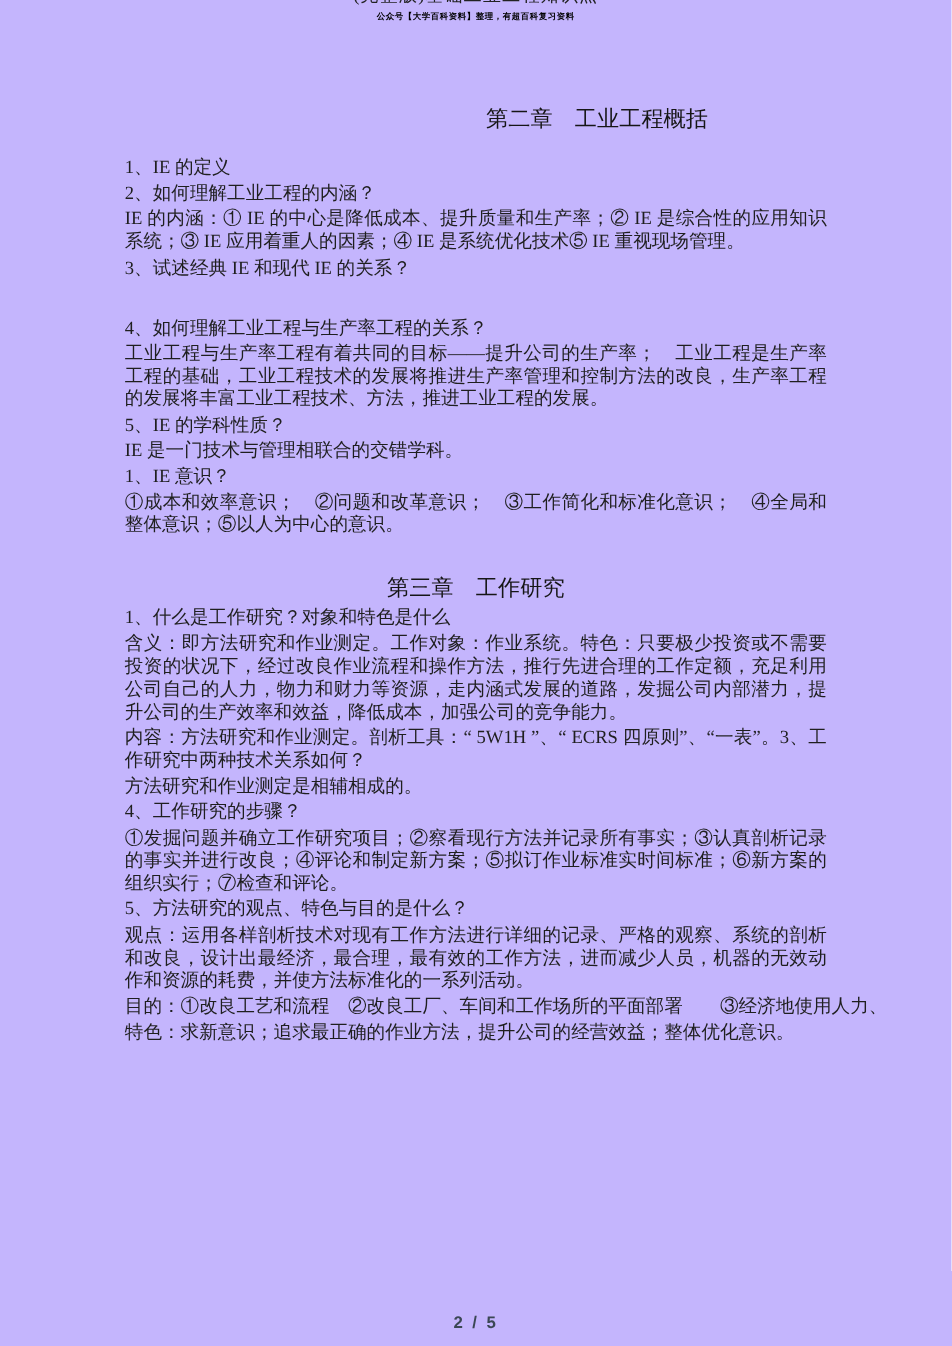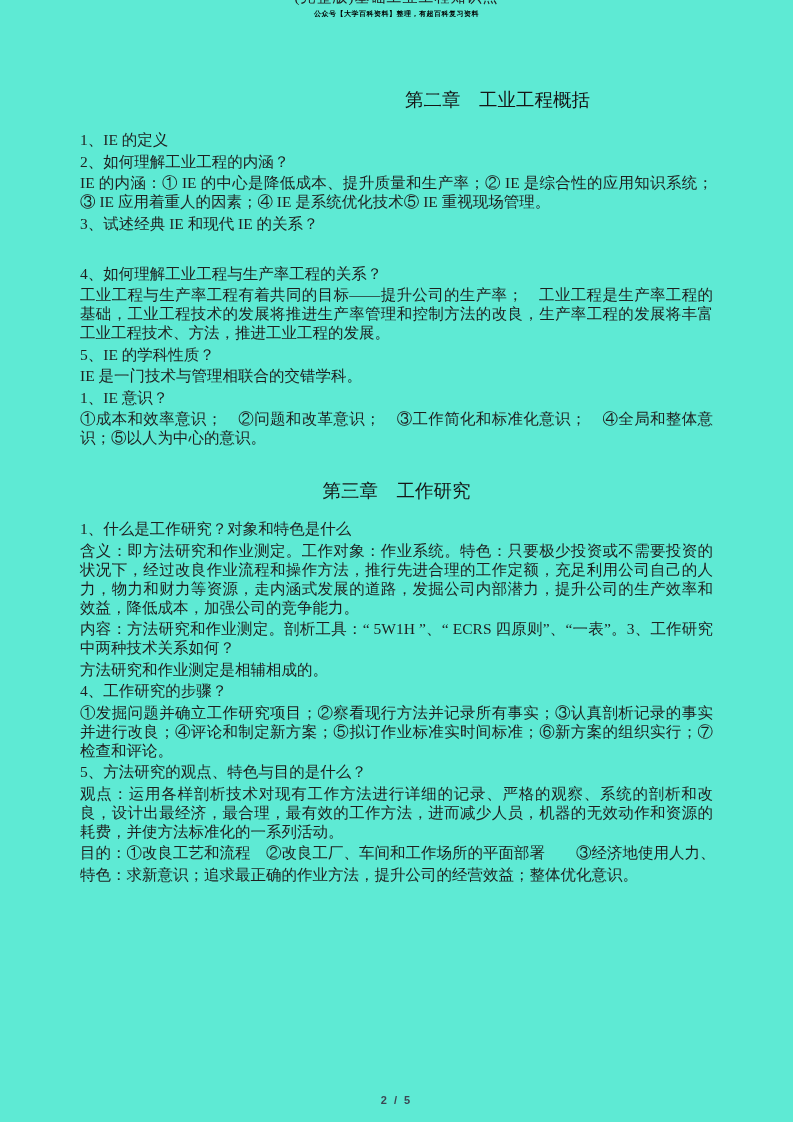--- a/index.html
+++ b/index.html
@@ -5,21 +5,21 @@
   html, body {
     margin: 0;
     padding: 0;
     background: #ffffff;
   }
   .page {
     position: relative;
     width: 793px;
     height: 1122px;
     margin: 0 auto;
-    background: #5eead4;
+    background: #c4b5fd;
     overflow: hidden;
     font-family: "Liberation Serif", "DejaVu Serif", serif;
     color: #1f1f1f;
   }
   
   .header-clip {
     height: 5px;
     overflow: hidden;
   }
   .header-clip .clip-inner {
@@ -33,39 +33,39 @@
   }
   .subtitle {
     margin-top: 4px;
     text-align: center;
     font-size: 7px;
     font-weight: bold;
     color: #000;
     letter-spacing: 0.5px;
   }
   .content {
-    padding: 0 80px;
+    padding: 0 104px;
   }
   h1, h2 {
     font-weight: 500;
     font-size: 18.5px;
     line-height: 20px;
     text-align: center;
     margin: 0;
     color: #161616;
   }
   .ch2-title {
     margin-top: 71px;
     margin-bottom: 20px;
     position: relative;
     left: 101px;
   }
   .ch3-title {
     margin-top: 34px;
-    margin-bottom: 18px;
+    margin-bottom: 4px;
   }
   p {
     font-size: 15.5px;
     line-height: 19px;
     margin: 2.5px 0;
     text-align: justify;
     text-justify: inter-ideograph;
   }
   p.overflow-line {
     white-space: nowrap;
@@ -74,21 +74,21 @@
   }
   .answer-spacer {
     height: 26px;
   }
   .footer {
     position: absolute;
     top: 1094px;
     left: 0;
     right: 0;
     text-align: center;
-    font-size: 11px;
+    font-size: 14px;
     font-weight: bold;
     color: #3b4754;
     letter-spacing: 2px;
     font-family: "Liberation Sans", sans-serif;
   }
 </style>
 </head>
 <body>
 
 <div class="page">

